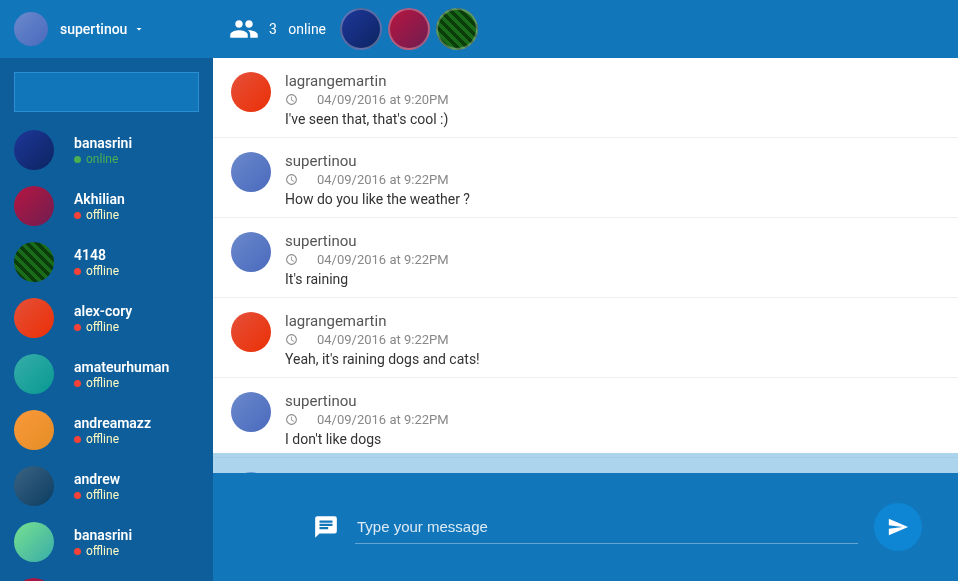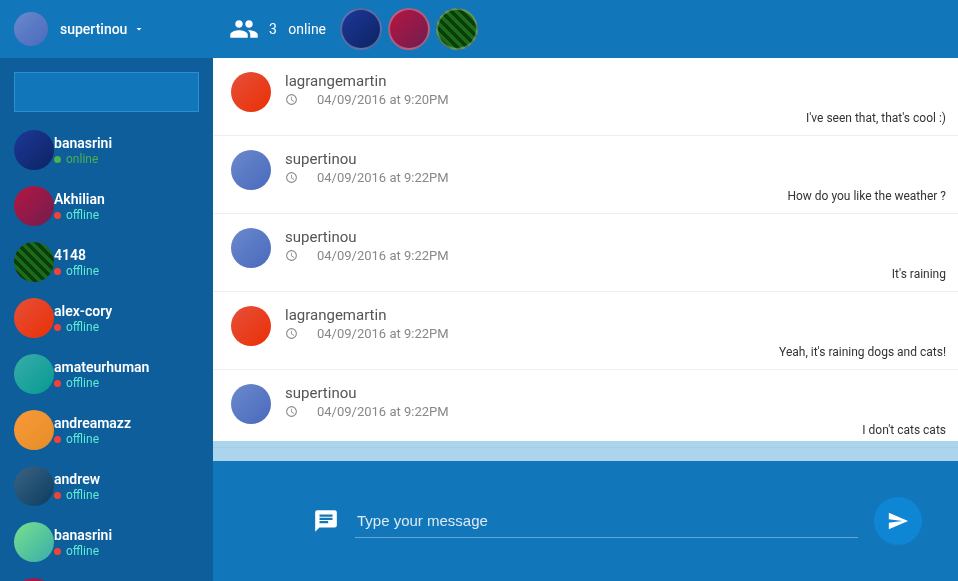--- a/index.html
+++ b/index.html
@@ -13,48 +13,48 @@
   .avatar { border-radius: 50%; background: #888; flex-shrink: 0; background-size: cover; background-position: center; }
   .avatar-sm { width: 34px; height: 34px; }
   .avatar-md { width: 40px; height: 40px; }
 
   .search-wrap { padding: 14px 14px 10px 14px; }
   .search { position: relative; height: 40px; background: #1276bb; border: 1px solid #2c8fd4; display: flex; align-items: center; }
   .search input { flex: 1; background: transparent; border: none; outline: none; padding: 0 12px; color: #fff; font-size: 14px; }
   .search-icon { width: 40px; display: flex; align-items: center; justify-content: center; }
 
   .contact-list { flex: 1; overflow: hidden; }
-  .contact { display: flex; align-items: center; gap: 0; padding: 8px 14px; cursor: pointer; }
+  .contact { display: flex; align-items: center; gap: 20px; padding: 8px 14px; cursor: pointer; }
   .contact-info { display: flex; flex-direction: column; }
   .contact-name { font-size: 14px; font-weight: 600; color: #fff; line-height: 1.3; }
   .contact-status { font-size: 12px; display: flex; align-items: center; gap: 5px; }
   .status-dot { width: 7px; height: 7px; border-radius: 50%; display: inline-block; }
   .status-online .status-dot { background: #4caf50; }
   .status-online .status-text { color: #4caf50; }
   .status-offline .status-dot { background: #f44336; }
-  .status-offline .status-text { color: #5eead4; }
+  .status-offline .status-text { color: #fef9c3; }
 
   
   .main { flex: 1; display: flex; flex-direction: column; background: #fff; position: relative; }
   .header { height: 58px; background: #1276bb; display: flex; align-items: center; padding: 0 16px; gap: 10px; color: #fff; }
   .online-count { font-size: 14px; display: flex; align-items: center; gap: 4px; margin-right: 4px; }
   .header-avatars { display: flex; gap: 6px; }
   .header-avatars .avatar { width: 42px; height: 42px; border: 2px solid rgba(255,255,255,0.3); }
 
   .messages { flex: 1; overflow-y: auto; padding-bottom: 130px; }
   .msg { display: flex; gap: 14px; padding: 14px 12px 10px 18px; border-bottom: 1px solid #eee; }
   .msg:last-child { border-bottom: none; }
   .msg-body { flex: 1; }
   .msg-author { font-size: 15px; color: #555; margin-bottom: 2px; }
   .msg-time { font-size: 13px; color: #888; display: flex; align-items: center; gap: 19px; margin-bottom: 4px; }
-  .msg-text { font-size: 12px; color: #333; text-align: right; }
+  .msg-text { font-size: 14px; color: #333; }
 
   .composer-wrap { position: absolute; left: 0; right: 0; bottom: 0; }
   .composer-fade { height: 20px; background: rgba(90,170,220,0.5); }
-  .composer { height: 120px; background: #1276bb; display: flex; align-items: center; padding: 0 36px 0 100px; gap: 16px; }
+  .composer { height: 108px; background: #1276bb; display: flex; align-items: center; padding: 0 36px 0 100px; gap: 16px; }
   .composer-icon { flex-shrink: 0; }
   .composer-input { flex: 1; }
   .composer-input input { width: 100%; background: transparent; border: none; border-bottom: 1px solid rgba(255,255,255,0.35); outline: none; color: #fff; font-size: 15px; padding: 8px 2px; }
   .composer-input input::placeholder { color: rgba(255,255,255,0.85); }
   .send-btn { width: 48px; height: 48px; border-radius: 50%; background: #0e86d4; display: flex; align-items: center; justify-content: center; cursor: pointer; border: none; }
 
   svg { display: block; }
 
   
   .av-c1 { background: linear-gradient(135deg,#6a89cc,#4a69bd); }
@@ -269,21 +269,21 @@
         <div class="msg-body">
           <div class="msg-author">supertinou</div>
           <div class="msg-time">
             <span>
                 <svg width="13" height="13" viewBox="0 0 24 24" fill="#888">
                   <path d="M12 2a10 10 0 100 20 10 10 0 000-20zm0 18a8 8 0 110-16 8 8 0 010 16zm.5-13H11v6l5.25 3.15.75-1.23-4.5-2.67z"></path>
                 </svg>
               </span>
             <span>04/09/2016 at 9:22PM</span>
           </div>
-          <div class="msg-text">I don't cats cats</div>
+          <div class="msg-text">I don't like dogs</div>
         </div>
       </div>
       <div class="msg">
         <div class="avatar avatar-md av-c1"></div>
         <div class="msg-body">
           <div class="msg-author">supertinou</div>
         </div>
       </div>
     </div>
 

